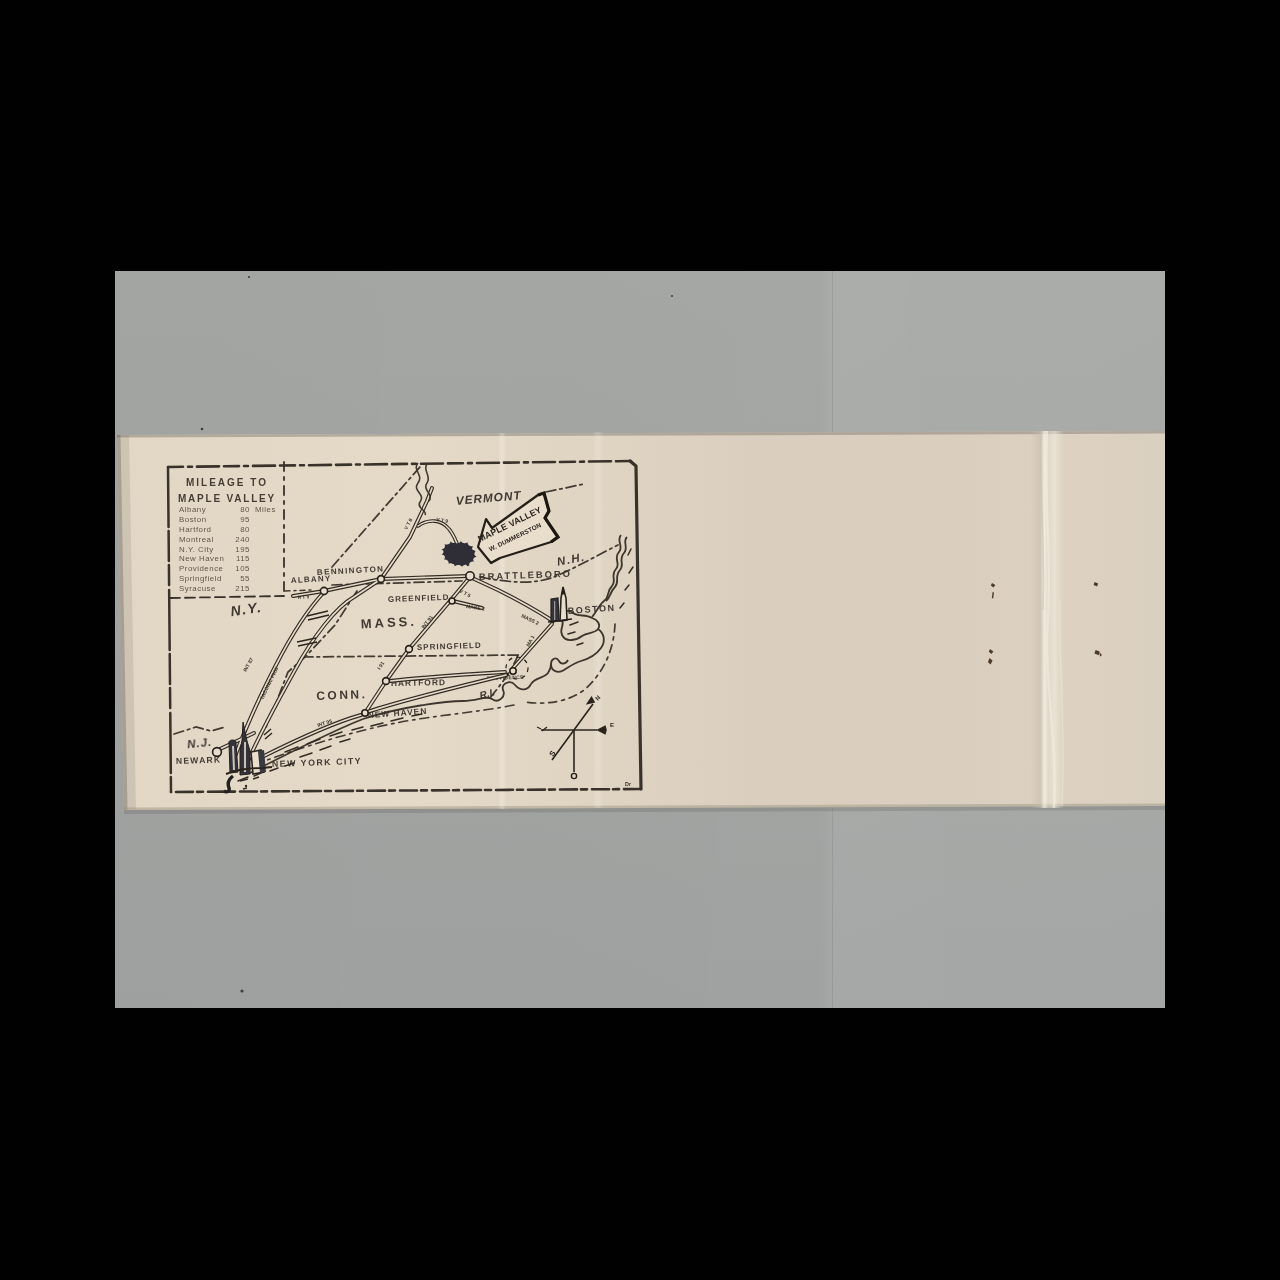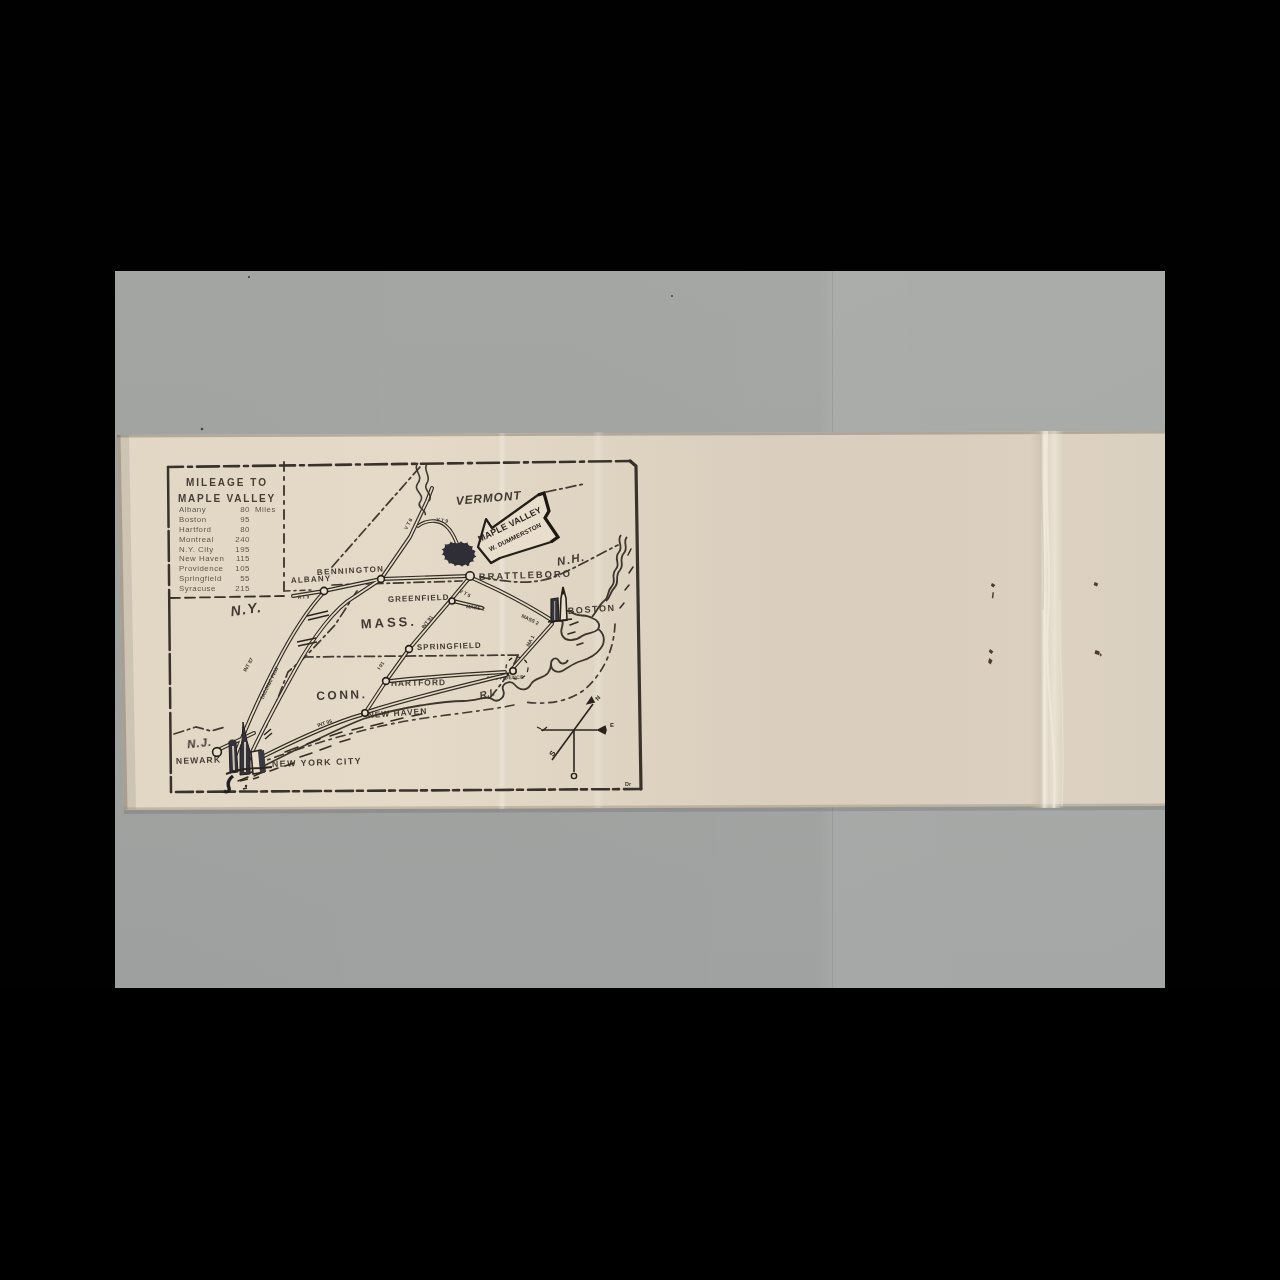--- a/index.html
+++ b/index.html
@@ -1,16 +1,16 @@
 <!DOCTYPE html>
 <html><head>
 <meta charset="utf-8">
 <style>
   html,body{margin:0;padding:0;background:#000;}
-  #stage{position:relative;width:1280px;height:988px;background:#010101;overflow:hidden;
+  #stage{position:relative;width:1280px;height:1280px;background:#010101;overflow:hidden;
          font-family:"Liberation Sans",sans-serif;}
   #gray{position:absolute;left:115px;top:271px;width:1050px;height:737px;
         background:linear-gradient(180deg,#a8aaa8 0%,#a6a8a6 45%,#a3a5a4 100%);}
   #gray:after{content:"";position:absolute;left:0;top:0;right:0;bottom:0;
         background:linear-gradient(90deg,rgba(0,0,0,0.03) 0%,rgba(0,0,0,0.02) 67%,rgba(255,255,255,0.03) 68.5%,rgba(255,255,255,0.02) 100%);}
   #grayline{position:absolute;left:832px;top:271px;width:1px;height:737px;background:rgba(40,40,40,0.10);}
   svg{position:absolute;left:0;top:0;}
   text{font-family:"Liberation Sans",sans-serif;}
 </style>
 </head>

